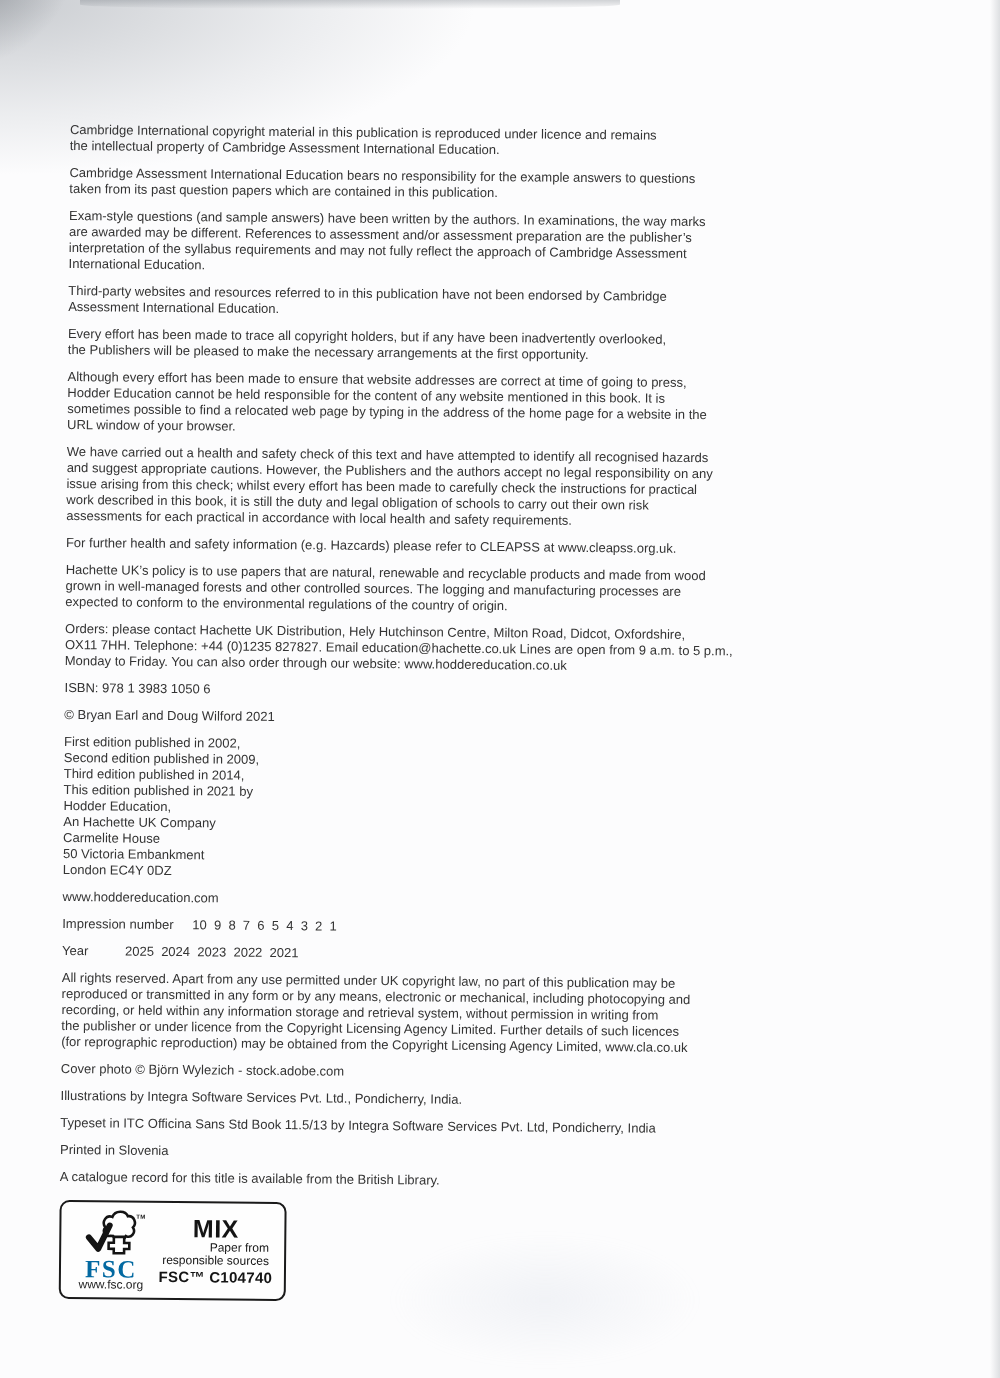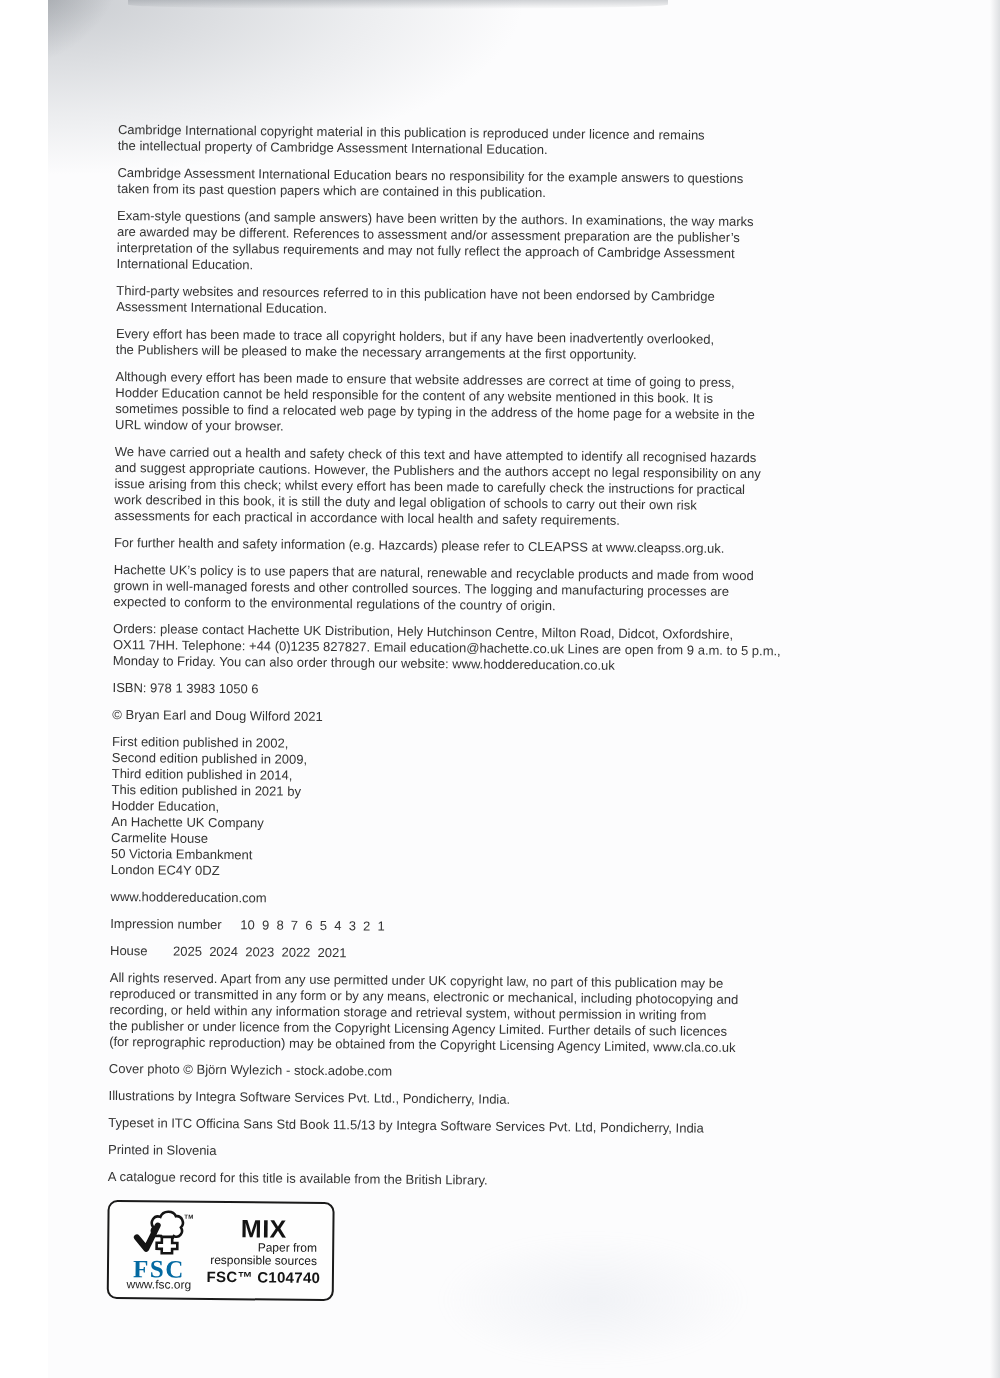--- a/index.html
+++ b/index.html
@@ -8,21 +8,20 @@
     width: 1000px;
     height: 1378px;
     background: #ffffff;
     font-family: "Liberation Sans", sans-serif;
     overflow: hidden;
   }
   .scan {
     position: absolute;
     inset: 0;
     background: #fcfcfd;
-    margin-left: 48px;
   }
   
   .shade-tl {
     position: absolute; top: 0; left: 0;
     width: 680px; height: 250px;
     background: radial-gradient(ellipse 680px 250px at 0% 0%,
       rgba(125,132,141,0.40), rgba(168,174,181,0.20) 45%, rgba(255,255,255,0) 70%);
     pointer-events: none;
   }
   .shade-tl-dark {
@@ -172,21 +171,21 @@
 Carmelite House
 50 Victoria Embankment
 London EC4Y 0DZ</p>
     <p class="para">www.hoddereducation.com</p>
 
     <div class="row">
       <span class="lbl-impression">Impression number</span>
       <span class="nums">10  9  8  7  6  5  4  3  2  1</span>
     </div>
     <div class="row">
-      <span class="lbl-year">House</span>
+      <span class="lbl-year">Year</span>
       <span class="nums">2025  2024  2023  2022  2021</span>
     </div>
 
     <p class="para">All rights reserved. Apart from any use permitted under UK copyright law, no part of this publication may be
 reproduced or transmitted in any form or by any means, electronic or mechanical, including photocopying and
 recording, or held within any information storage and retrieval system, without permission in writing from
 the publisher or under licence from the Copyright Licensing Agency Limited. Further details of such licences
 (for reprographic reproduction) may be obtained from the Copyright Licensing Agency Limited, www.cla.co.uk</p>
     <p class="para">Cover photo © Björn Wylezich - stock.adobe.com</p>
     <p class="para">Illustrations by Integra Software Services Pvt. Ltd., Pondicherry, India.</p>

